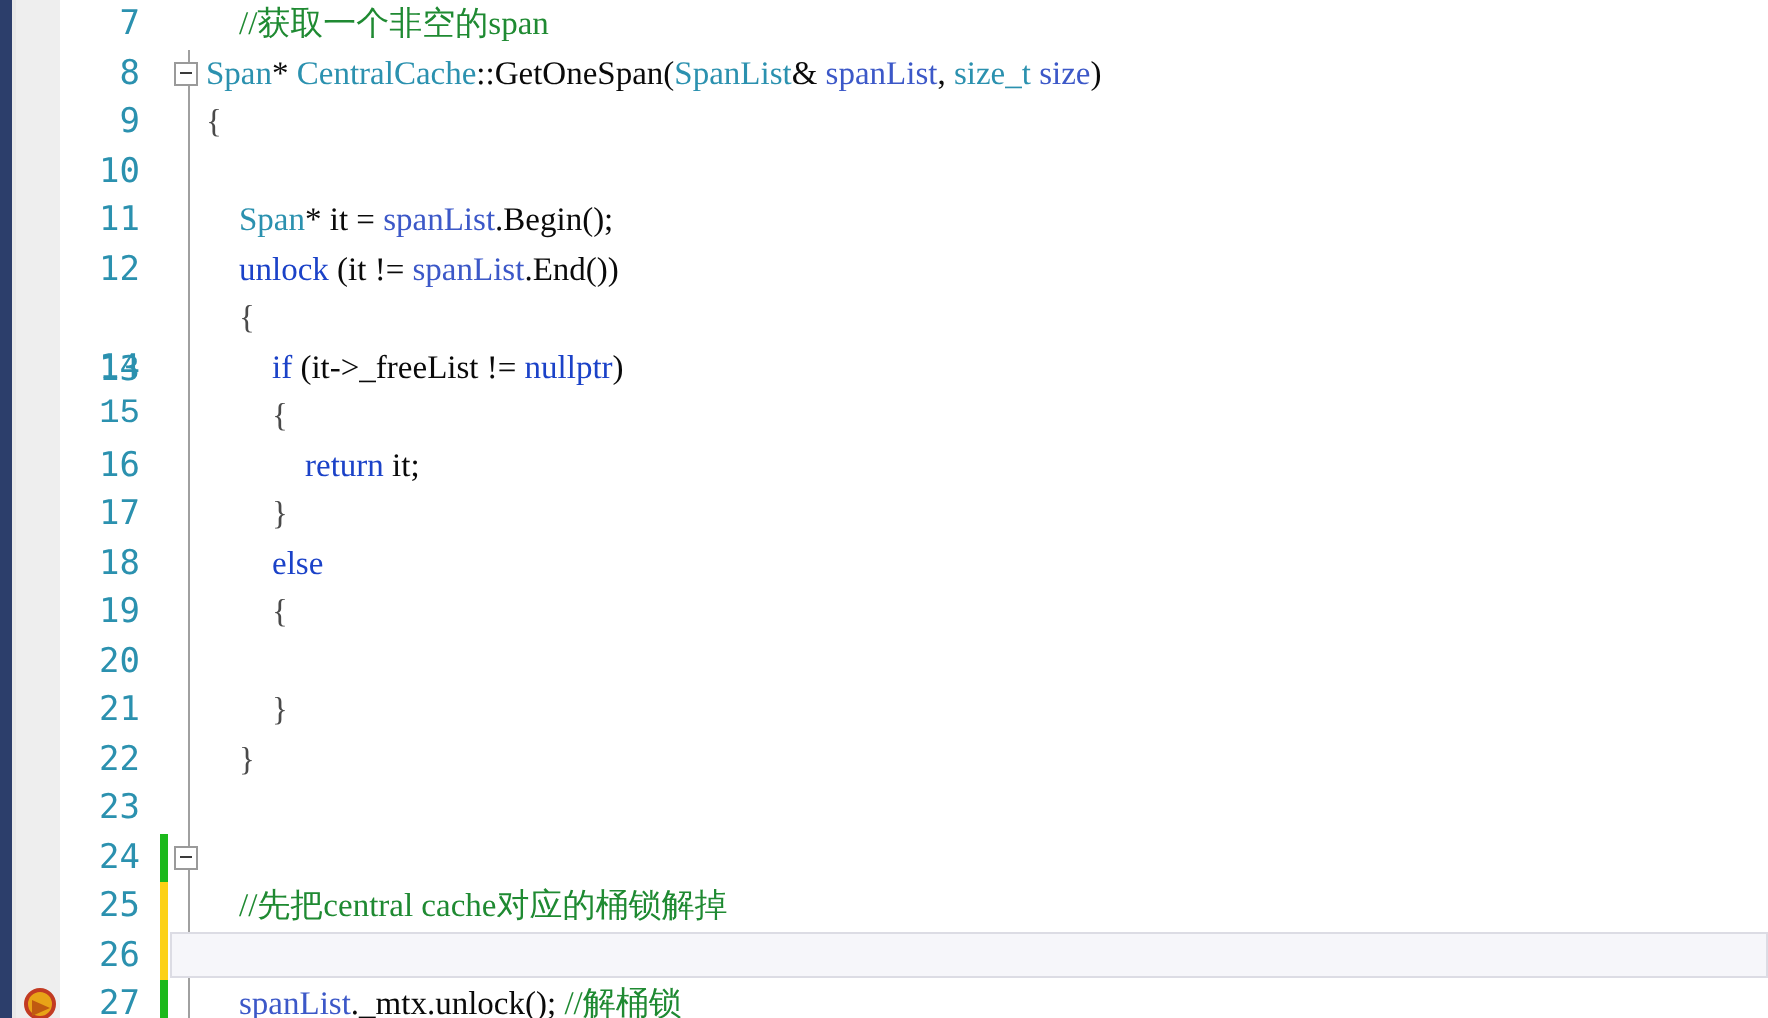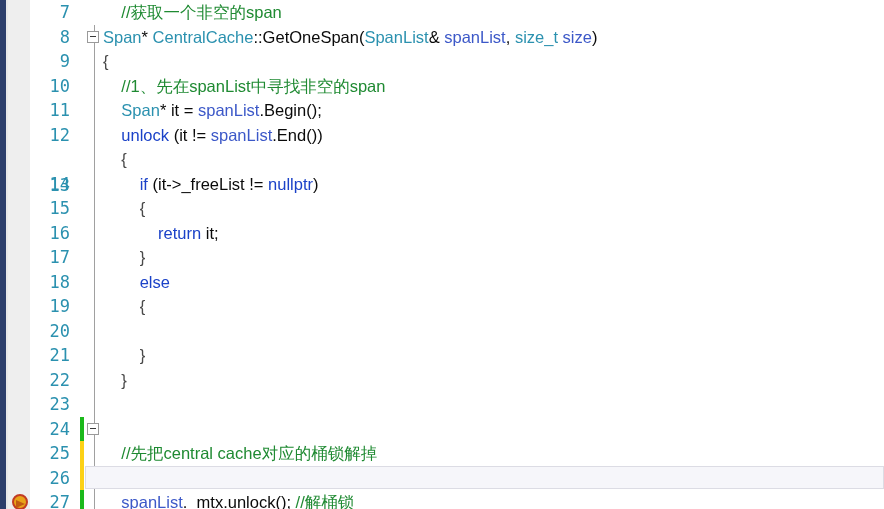--- a/index.html
+++ b/index.html
@@ -46,21 +46,21 @@
   .fold-box{
     position:absolute;left:2px;top:6px;width:12px;height:12px;
     border:1px solid #9a9a9a;background:#ffffff;box-sizing:border-box;
   }
   .fold-box::before{
     content:"";position:absolute;left:2px;top:4px;width:6px;height:1px;background:#3a3a3a;
   }
 
   .codeline{
     position:absolute;left:0;top:0;height:24.5px;line-height:24.5px;
-    font-family:Liberation Sans, sans-serif;
+    font-family:Liberation Serif, serif;
     font-size:16.5px;white-space:pre;color:#000000;
   }
 
   
   .t-comment{color:#1f8a32;}
   .t-keyword{color:#1b42c8;}
   .t-type{color:#2b91af;}
   .t-var{color:#3c58c8;}
   .t-plain{color:#0a0a0a;}
   .t-brace{color:#4a4a4a;}
@@ -100,21 +100,21 @@
     </div>
   <div class="linenum-col">
       <div class="linenum" style="top: 0px;">7</div>
       <div class="linenum" style="top: 24.5px;">8</div>
       <div class="linenum" style="top: 49px;">9</div>
       <div class="linenum" style="top: 73.5px;">10</div>
       <div class="linenum" style="top: 98px;">11</div>
       <div class="linenum" style="top: 122.5px;">12</div>
       <div class="linenum" style="top: 130px; margin-top: 43px;">13</div>
       <div class="linenum" style="top: 171.5px;">14</div>
-      <div class="linenum" style="top: 196px;">15</div>
+      <div class="linenum" style="top: 196px; font-family: Liberation Mono, monospace;">15</div>
       <div class="linenum" style="top: 220.5px;">16</div>
       <div class="linenum" style="top: 245px; text-align: right;">17</div>
       <div class="linenum" style="top: 269.5px;">18</div>
       <div class="linenum" style="top: 294px;">19</div>
       <div class="linenum" style="top: 318.5px;">20</div>
       <div class="linenum" style="top: 343px;">21</div>
       <div class="linenum" style="top: 367.5px;">22</div>
       <div class="linenum" style="top: 392px;">23</div>
       <div class="linenum" style="top: 416.5px;">24</div>
       <div class="linenum" style="top: 441px;">25</div>
@@ -148,21 +148,20 @@
       <div class="fold-guide" style="top: 416.5px; height: 24.5px;"></div>
       <div class="fold-box" style="top: 422.5px;"></div>
       <div class="fold-guide" style="top: 441px; height: 24.5px;"></div>
       <div class="fold-guide" style="top: 465.5px; height: 24.5px;"></div>
       <div class="fold-guide" style="top: 490px; height: 24.5px;"></div>
     </div>
   <div class="code-col">
       <div class="codeline" style="top: 0px;"><span class="t-plain">    </span><span class="t-comment">//获取一个非空的span</span></div>
       <div class="codeline" style="top: 24.5px;"><span class="t-type">Span</span><span class="t-plain">* </span><span class="t-type">CentralCache</span><span class="t-plain">::GetOneSpan(</span><span class="t-type">SpanList</span><span class="t-plain">&amp; </span><span class="t-var">spanList</span><span class="t-plain">, </span><span class="t-type">size_t</span><span class="t-plain"> </span><span class="t-var">size</span><span class="t-plain">)</span></div>
       <div class="codeline" style="top: 49px;"><span class="t-brace">{</span></div>
-      <div class="codeline" style="top: 73.5px;"><span class="t-plain">    </span><span class="t-comment">//1、先在spanList中寻找非空的span</span></div>
       <div class="codeline" style="top: 98px;"><span class="t-plain">    </span><span class="t-type">Span</span><span class="t-plain">* it = </span><span class="t-var">spanList</span><span class="t-plain">.Begin();</span></div>
       <div class="codeline" style="top: 122.5px;"><span class="t-plain">    </span><span class="t-keyword">unlock</span><span class="t-plain"> (it != </span><span class="t-var">spanList</span><span class="t-plain">.End())</span></div>
       <div class="codeline" style="top: 147px;"><span class="t-brace">    {</span></div>
       <div class="codeline" style="top: 171.5px;"><span class="t-plain">        </span><span class="t-keyword">if</span><span class="t-plain"> (it-&gt;_freeList != </span><span class="t-keyword">nullptr</span><span class="t-plain">)</span></div>
       <div class="codeline" style="top: 196px;"><span class="t-brace">        {</span></div>
       <div class="codeline" style="top: 220.5px;"><span class="t-plain">            </span><span class="t-keyword">return</span><span class="t-plain"> it;</span></div>
       <div class="codeline" style="top: 245px;"><span class="t-brace">        }</span></div>
       <div class="codeline" style="top: 269.5px;"><span class="t-plain">        </span><span class="t-keyword">else</span></div>
       <div class="codeline" style="top: 294px;"><span class="t-brace">        {</span></div>
       <div class="codeline" style="top: 343px;"><span class="t-brace">        }</span></div>

